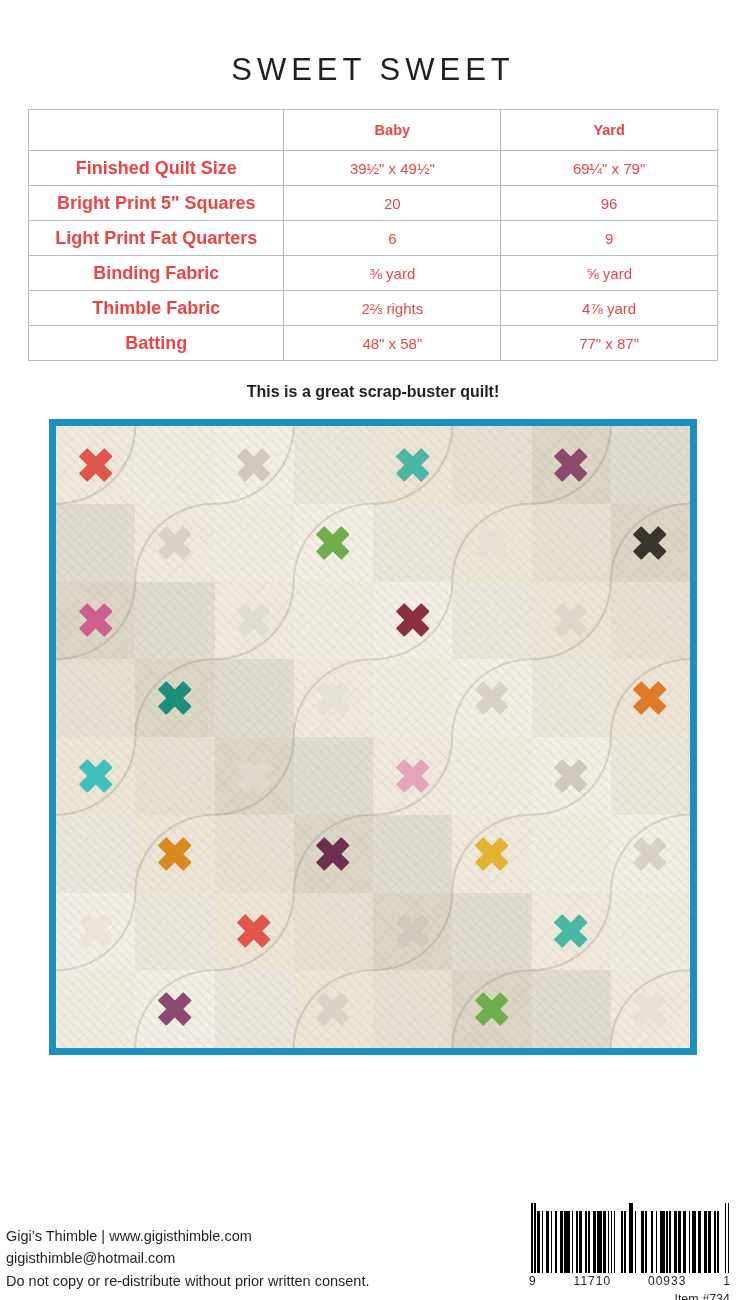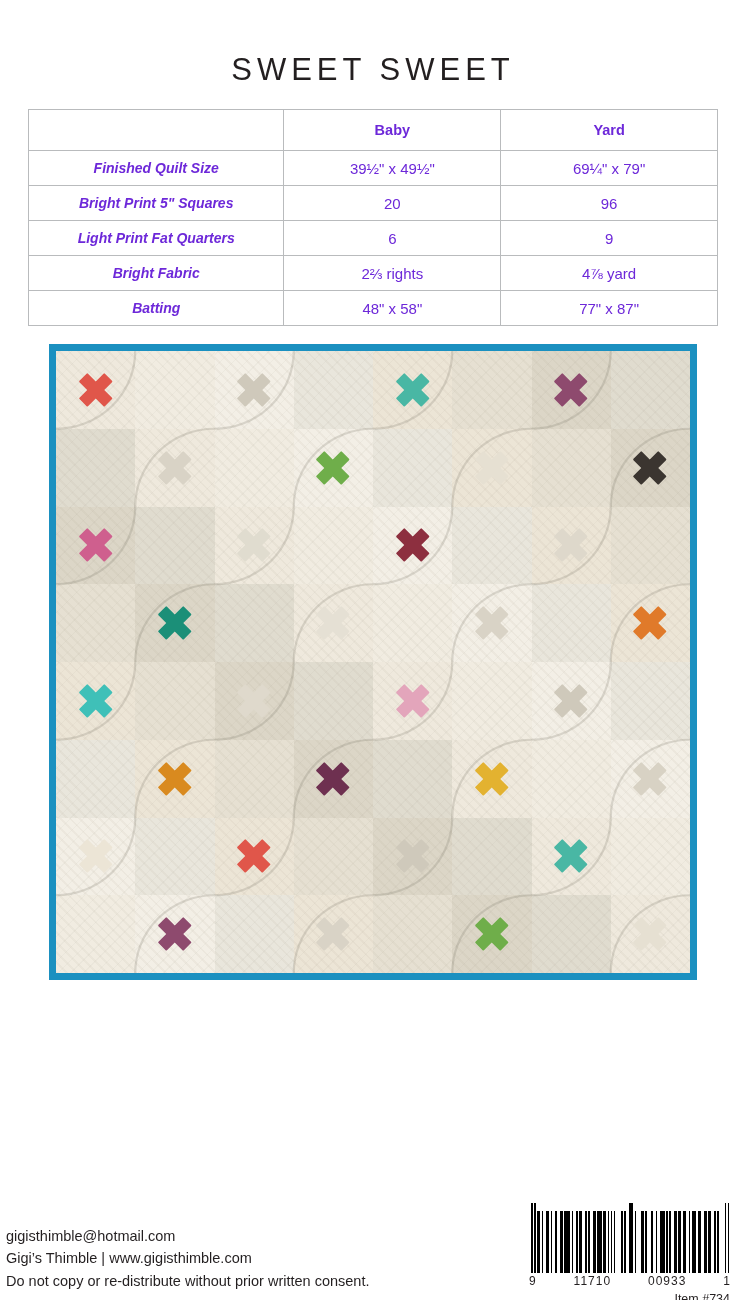--- a/index.html
+++ b/index.html
@@ -49,38 +49,37 @@
   table.materials {
     border-collapse: collapse;
     width: 100%;
     font-size: 14.5px;
   }
   table.materials td, table.materials th {
     border: 1px solid #b9bbbd;
     height: 30px;
     padding: 2px 4px;
     font-weight: normal;
-    color: #6d28d9;
+    color: #ef4444;
   }
   table.materials thead th {
     font-size: 14.5px;
     font-weight: bold;
     text-align: center;
     height: 36px;
   }
   table.materials thead th.blank {
     border-left: 1px solid #b9bbbd;
     border-top: 1px solid #b9bbbd;
   }
   table.materials td.rowlabel {
     text-align: center;
     font-weight: bold;
-    font-size: 14px;
+    font-size: 18px;
     width: 33%;
-    font-style: italic;
   }
   table.materials td.val {
     text-align: center;
     font-size: 15px;
     width: 28%;
   }
 
   
   .caption {
     text-align: center;
@@ -227,33 +226,39 @@
           <td class="rowlabel">Bright Print 5" Squares</td>
           <td class="val">20</td>
           <td class="val">96</td>
         </tr>
         <tr>
           <td class="rowlabel">Light Print Fat Quarters</td>
           <td class="val">6</td>
           <td class="val">9</td>
         </tr>
         <tr>
-          <td class="rowlabel">Bright Fabric</td>
+          <td class="rowlabel">Binding Fabric</td>
+          <td class="val">⅜ yard</td>
+          <td class="val">⅝ yard</td>
+        </tr>
+        <tr>
+          <td class="rowlabel">Thimble Fabric</td>
           <td class="val">2⅔ rights</td>
           <td class="val">4⅞ yard</td>
         </tr>
         <tr>
           <td class="rowlabel">Batting</td>
           <td class="val">48" x 58"</td>
           <td class="val">77" x 87"</td>
         </tr>
       </tbody>
     </table>
   </div>
 
+  <div class="caption">This is a great scrap-buster quilt!</div>
 
   <div class="photo-wrap">
     <div class="quilt-canvas" id="quiltCanvas">
         <div class="qcell" style="background: rgb(239, 233, 221);">
           <div class="plus">
             <span class="bar-h" style="background: rgb(224, 86, 74);"></span>
             <span class="bar-v" style="background: rgb(224, 86, 74);"></span>
           </div>
         </div>
         <div class="qcell" style="background: rgb(241, 236, 225);"></div>
@@ -481,22 +486,22 @@
           <path d="M0,12.5 A12.5,12.5 0 0,0 12.5,0 M12.5,25 A12.5,12.5 0 0,1 25,12.5 M25,12.5 A12.5,12.5 0 0,0 37.5,0 M37.5,25 A12.5,12.5 0 0,1 50,12.5 M50,12.5 A12.5,12.5 0 0,0 62.5,0 M62.5,25 A12.5,12.5 0 0,1 75,12.5 M75,12.5 A12.5,12.5 0 0,0 87.5,0 M87.5,25 A12.5,12.5 0 0,1 100,12.5"></path>
           <path d="M0,37.5 A12.5,12.5 0 0,0 12.5,25 M12.5,50 A12.5,12.5 0 0,1 25,37.5 M25,37.5 A12.5,12.5 0 0,0 37.5,25 M37.5,50 A12.5,12.5 0 0,1 50,37.5 M50,37.5 A12.5,12.5 0 0,0 62.5,25 M62.5,50 A12.5,12.5 0 0,1 75,37.5 M75,37.5 A12.5,12.5 0 0,0 87.5,25 M87.5,50 A12.5,12.5 0 0,1 100,37.5"></path>
           <path d="M0,62.5 A12.5,12.5 0 0,0 12.5,50 M12.5,75 A12.5,12.5 0 0,1 25,62.5 M25,62.5 A12.5,12.5 0 0,0 37.5,50 M37.5,75 A12.5,12.5 0 0,1 50,62.5 M50,62.5 A12.5,12.5 0 0,0 62.5,50 M62.5,75 A12.5,12.5 0 0,1 75,62.5 M75,62.5 A12.5,12.5 0 0,0 87.5,50 M87.5,75 A12.5,12.5 0 0,1 100,62.5"></path>
           <path d="M0,87.5 A12.5,12.5 0 0,0 12.5,75 M12.5,100 A12.5,12.5 0 0,1 25,87.5 M25,87.5 A12.5,12.5 0 0,0 37.5,75 M37.5,100 A12.5,12.5 0 0,1 50,87.5 M50,87.5 A12.5,12.5 0 0,0 62.5,75 M62.5,100 A12.5,12.5 0 0,1 75,87.5 M75,87.5 A12.5,12.5 0 0,0 87.5,75 M87.5,100 A12.5,12.5 0 0,1 100,87.5"></path>
         </g>
       </svg>
     </div>
   </div>
 
   <div class="footer">
+    <div>Gigi’s Thimble  |  www.gigisthimble.com</div>
     <div>gigisthimble@hotmail.com</div>
-    <div>Gigi’s Thimble  |  www.gigisthimble.com</div>
     <div>Do not copy or re-distribute without prior written consent.</div>
   </div>
 
   <div class="barcode-block">
     <div class="barcode" id="barcodeBars">
         <i class="tall" style="width: 1.5px; background: rgb(0, 0, 0);"></i>
         <i class="tall" style="width: 1.5px; background: transparent;"></i>
         <i class="tall" style="width: 1.5px; background: rgb(0, 0, 0);"></i>
         <i style="width: 1.5px; background: transparent;"></i>
         <i style="width: 1.5px; background: rgb(0, 0, 0);"></i>

